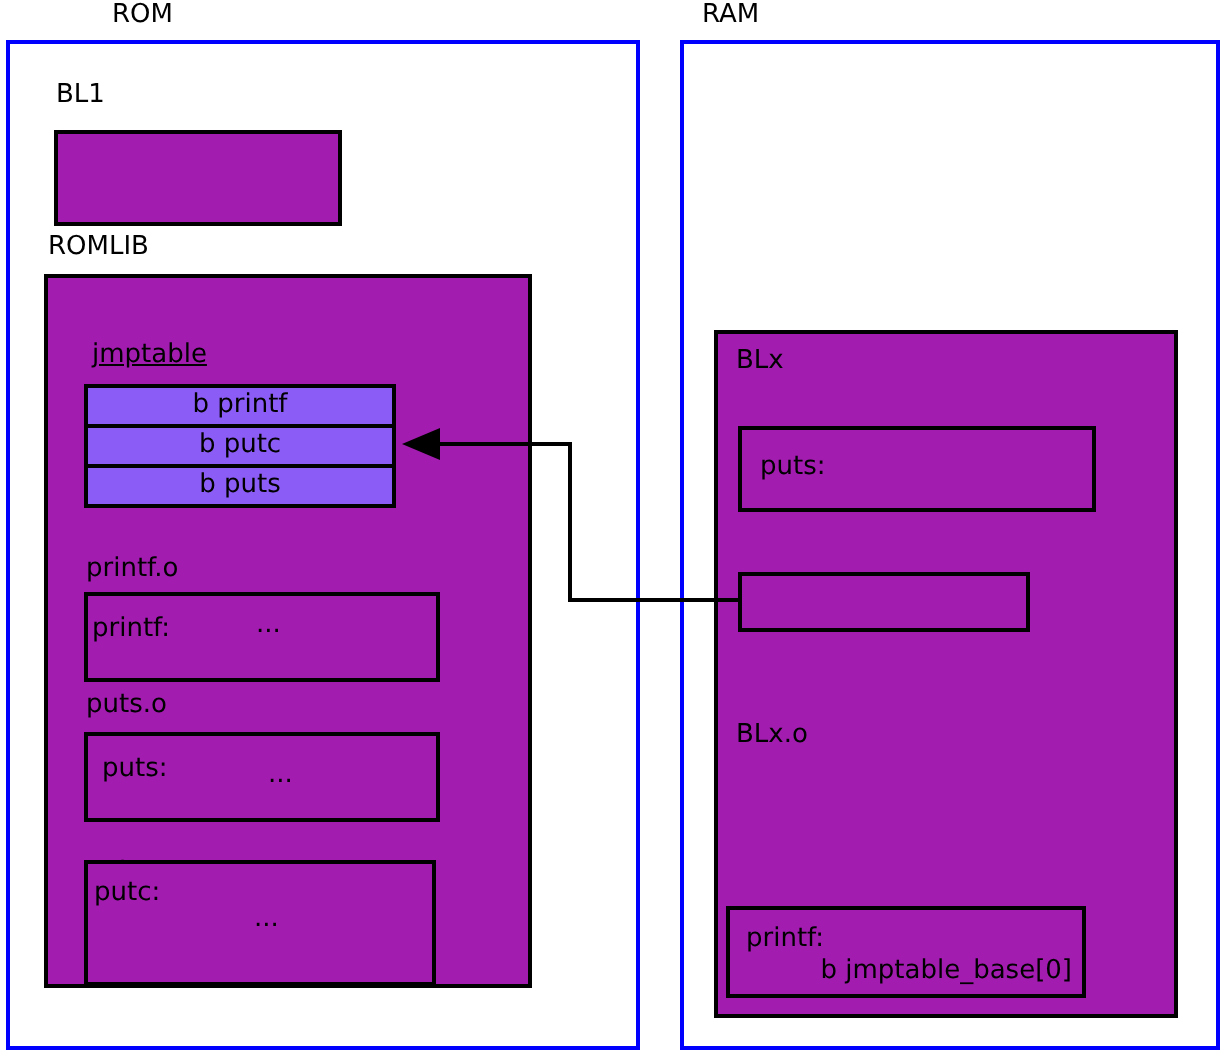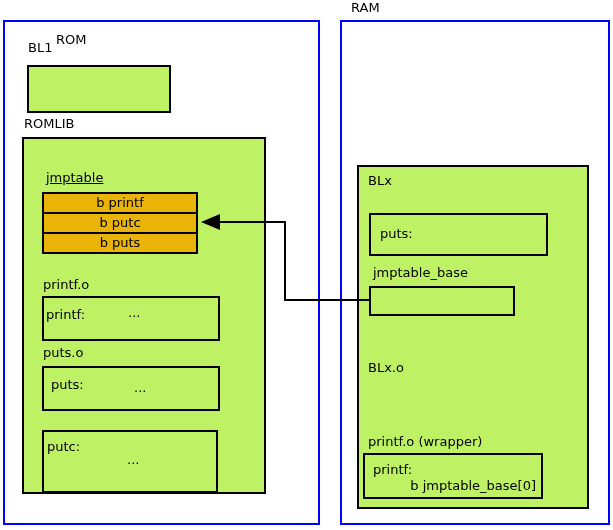--- a/index.html
+++ b/index.html
@@ -22,45 +22,45 @@
   .frame {
     position: absolute;
     border: 2px solid #0000ff;
     box-sizing: border-box;
     background: transparent;
   }
   .box {
     position: absolute;
     border: 2px solid #000000;
     box-sizing: border-box;
-    background: #bef264;
+    background: #a21caf;
   }
   .jrow {
     height: 22px;
     border: 2px solid #000000;
     box-sizing: border-box;
     margin-top: -2px;
     text-align: center;
     line-height: 18px;
-    background: #eab308;
+    background: #8b5cf6;
   }
   .jrow:first-child { margin-top: 0; }
   .arrow-svg {
     position: absolute;
     left: 0; top: 0;
     z-index: 10;
     pointer-events: none;
   }
 </style>
 </head>
 <body>
 
 <div class="canvas">
 
-  <div class="lbl" style="left:56px; top:0px;margin-top:32px;">ROM</div>
+  <div class="lbl" style="left:56px; top:0px;">ROM</div>
 
   <div class="frame blue-frame" style="left: 3px; top: 20px; width: 317px; height: 505px; border-color: rgb(0, 0, 255);"></div>
 
   <div class="lbl" style="left:28px; top:40px;">BL1</div>
   <div class="box" style="left:27px; top:65px; width:144px; height:48px;"></div>
 
   <div class="lbl" style="left:24px; top:116px;">ROMLIB</div>
   <div class="box" style="left:22px; top:137px; width:244px; height:357px;"></div>
 
   <div class="lbl" style="left:46px; top:170px;text-decoration:underline;">jmptable</div>
@@ -93,26 +93,24 @@
   <div class="frame blue-frame" style="left: 340px; top: 20px; width: 270px; height: 505px; border-color: rgb(0, 0, 255);"></div>
 
   <div class="box" style="left:357px; top:165px; width:232px; height:344px;"></div>
 
   <div class="lbl" style="left:368px; top:173px;">BLx</div>
 
   <div class="box" style="left:369px; top:213px; width:179px; height:43px;">
     <span class="abs" style="left:9px; top:11px;">puts:</span>
   </div>
 
-  <div class="lbl" style="left:373px; top:265px;">jmptable_base</div>
   <div class="box" style="left:369px; top:286px; width:146px; height:30px;"></div>
 
   <div class="lbl" style="left:368px; top:360px;">BLx.o</div>
 
-  <div class="lbl" style="left:368px; top:434px;">printf.o (wrapper)</div>
   <div class="box" style="left:363px; top:453px; width:180px; height:46px;">
     <span class="abs" style="left:8px; top:7px;">printf:</span>
     <span class="abs" style="right:5px; top:23px; white-space:nowrap;">b jmptable_base[0]</span>
   </div>
 
   <svg class="arrow-svg" width="613" height="530" viewBox="0 0 613 530">
     <polyline points="369,300 285,300 285,222 219,222" fill="none" stroke="#000000" stroke-width="2"></polyline>
     <polygon points="201,222 220,214 220,230" fill="#000000"></polygon>
   </svg>
 

